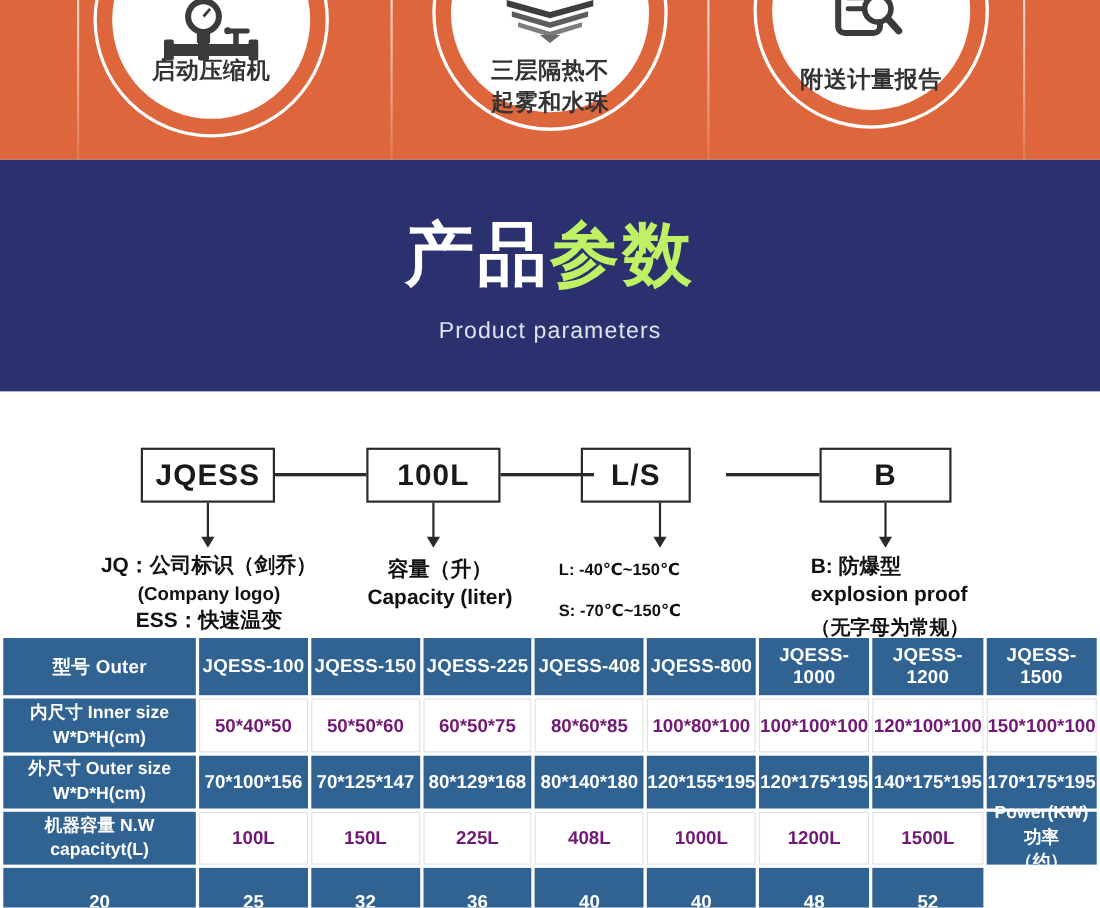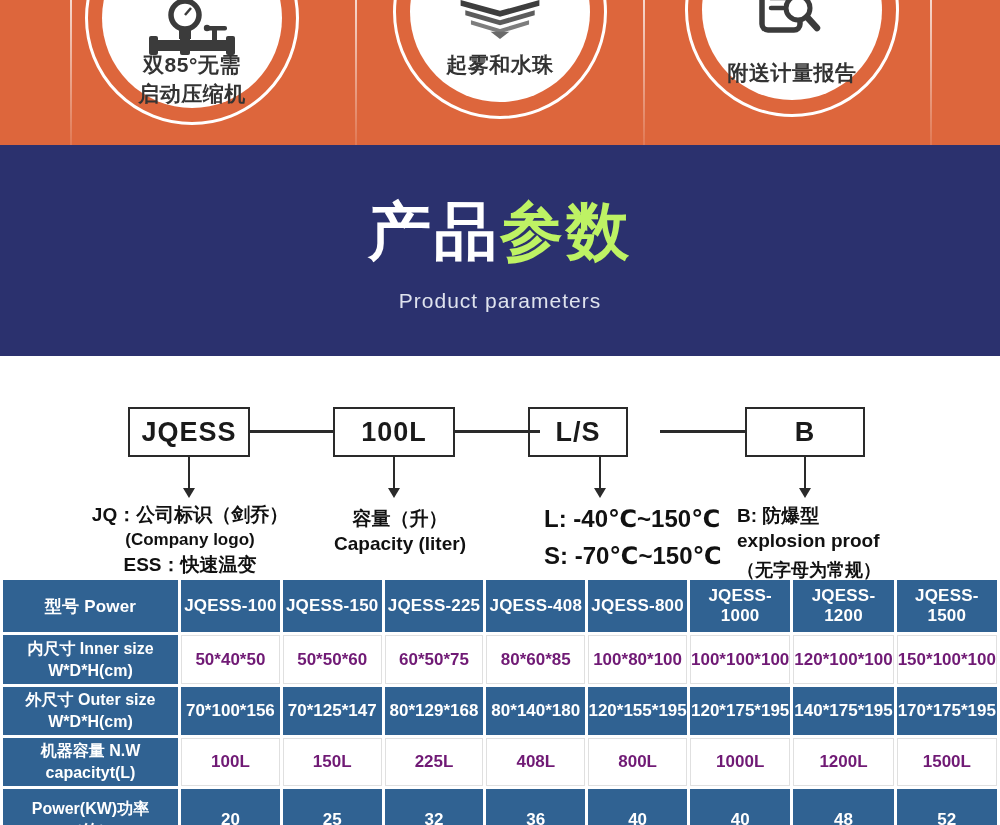--- a/index.html
+++ b/index.html
@@ -53,21 +53,21 @@
     position: absolute; top: 132px; width: 0; height: 0;
     border-left: 6px solid transparent; border-right: 6px solid transparent;
     border-top: 10px solid #2a2a2a;
   }
   .note { position: absolute; font-weight: bold; color: #111; }
   .note div { line-height: 25px; }
   .note-center { text-align: center; }
   .n1 { left: 52px;  top: 146px; width: 276px; font-size: 19px; }
   .n1 .en { font-size: 17px; }
   .n2 { left: 300px; top: 150px; width: 200px; font-size: 19px; }
-  .n3 { left: 508px; top: 144px; width: 200px; font-size: 24px; margin-left: 36px; }
+  .n3 { left: 508px; top: 144px; width: 200px; font-size: 15px; }
   .n3 div { line-height: 37px; }
   .n4 { left: 737px; top: 147px; width: 210px; font-size: 19px; }
   .n4 .last { margin-top: 5px; font-size: 18px; }
 
   
   .spec-table {
     display: grid; padding: 2px 3px 0 3px; gap: 3px; background: #fff;
     grid-template-columns: 175px repeat(8, 1fr);
     grid-template-rows: 52px 49px 48px 48px 62px;
   }
@@ -100,36 +100,36 @@
         <rect x="56" y="26" width="22" height="4.5" rx="2" fill="#3b3b3b"></rect>
         <circle cx="58" cy="28" r="3.2" fill="#3b3b3b"></circle>
         <rect x="63" y="30" width="5" height="11" fill="#3b3b3b"></rect>
         <rect x="4" y="40" width="78" height="11" rx="2" fill="#3b3b3b"></rect>
         <rect x="0" y="36" width="9" height="19" rx="2" fill="#3b3b3b"></rect>
         <rect x="31" y="36" width="10" height="19" rx="2" fill="#3b3b3b"></rect>
         <rect x="77" y="36" width="9" height="19" rx="2" fill="#3b3b3b"></rect>
       </svg>
     </span>
     <div class="circle-text" style="top:122px">
-      <div>双85°无需</div>
       <div>启动压缩机</div>
     </div>
   </div>
 
   <div class="ring" style="left:393px; top:-95px"></div>
   <div class="disc" style="left:410px; top:-78px">
     <span class="circle-icon" style="left:45px; top:78px">
       <svg width="90" height="42" viewBox="0 0 96 58" preserveAspectRatio="none">
         <path d="M6 0 L48 15 L90 0 L90 8 L48 23 L6 8 Z" fill="#3e3e3e"></path>
         <path d="M11 14 L48 28 L85 14 L85 21 L48 35 L11 21 Z" fill="#5c5c5c"></path>
         <path d="M17 28 L48 40 L79 28 L79 34 L48 46 L17 34 Z" fill="#7d7d7d"></path>
         <path d="M38 44 L58 44 L48 54 Z" fill="#6a6a6a"></path>
       </svg>
     </span>
     <div class="circle-text" style="top:128px">
+      <div>三层隔热不</div>
       <div>起雾和水珠</div>
     </div>
   </div>
 
   <div class="ring" style="left:685px; top:-97px"></div>
   <div class="disc" style="left:702px; top:-80px">
     <span class="circle-icon" style="left:54px; top:66px">
       <svg width="72" height="54" viewBox="0 0 72 54">
         <rect x="6" y="-6" width="38" height="50" rx="6" fill="none" stroke="#3b3b3b" stroke-width="5.5"></rect>
         <line x1="15" y1="12" x2="35" y2="12" stroke="#3b3b3b" stroke-width="4.5" stroke-linecap="round"></line>
@@ -184,21 +184,21 @@
   </div>
   <div class="note n4">
     <div>B: 防爆型</div>
     <div>explosion proof</div>
     <div class="last">（无字母为常规）</div>
   </div>
 </div>
 
 <div class="spec-table">
 
-  <div class="cell cell-blue cell-head">型号 Power</div>
+  <div class="cell cell-blue cell-head">型号 Outer</div>
   <div class="cell cell-blue cell-head">JQESS-100</div>
   <div class="cell cell-blue cell-head">JQESS-150</div>
   <div class="cell cell-blue cell-head">JQESS-225</div>
   <div class="cell cell-blue cell-head">JQESS-408</div>
   <div class="cell cell-blue cell-head">JQESS-800</div>
   <div class="cell cell-blue cell-head">JQESS-1000</div>
   <div class="cell cell-blue cell-head">JQESS-1200</div>
   <div class="cell cell-blue cell-head">JQESS-1500</div>
 
   <div class="cell cell-blue cell-label">
@@ -228,21 +228,20 @@
   <div class="cell cell-blue cell-val">170*175*195</div>
 
   <div class="cell cell-blue cell-label">
     <span>机器容量 N.W</span>
     <span>capacityt(L)</span>
   </div>
   <div class="cell cell-white cell-val">100L</div>
   <div class="cell cell-white cell-val">150L</div>
   <div class="cell cell-white cell-val">225L</div>
   <div class="cell cell-white cell-val">408L</div>
-  <div class="cell cell-white cell-val">800L</div>
   <div class="cell cell-white cell-val">1000L</div>
   <div class="cell cell-white cell-val">1200L</div>
   <div class="cell cell-white cell-val">1500L</div>
 
   <div class="cell cell-blue cell-label">
     <span>Power(KW)功率</span>
     <span>（约）</span>
   </div>
   <div class="cell cell-blue cell-val">20</div>
   <div class="cell cell-blue cell-val">25</div>

